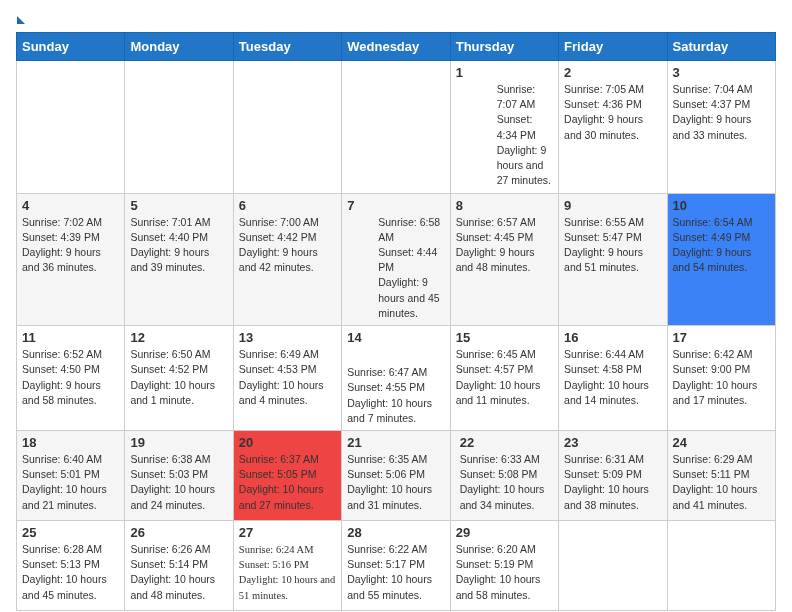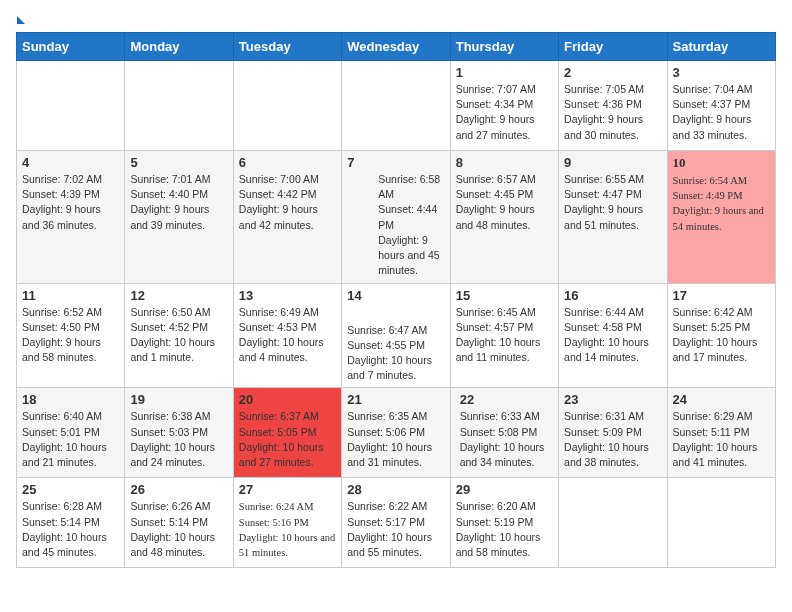--- a/index.html
+++ b/index.html
@@ -115,21 +115,21 @@
       </tr>
   </thead>
   <tbody id="calendar-body">
   <tr>
         <td class="empty-cell"></td>
         <td class="empty-cell"></td>
         <td class="empty-cell"></td>
         <td class="empty-cell"></td>
         <td>
           <span class="day-number">1</span>
-          <div class="day-info" style="white-space: pre-line;">Sunrise: 7:07 AM
+          <div class="day-info" style="white-space: pre-line; margin-left: 41px;">Sunrise: 7:07 AM
 Sunset: 4:34 PM
 Daylight: 9 hours and 27 minutes.</div>
         </td>
         <td>
           <span class="day-number">2</span>
           <div class="day-info" style="white-space: pre-line;">Sunrise: 7:05 AM
 Sunset: 4:36 PM
 Daylight: 9 hours and 30 minutes.</div>
         </td>
         <td>
@@ -166,24 +166,24 @@
         </td>
         <td style="background: rgb(245, 245, 245);">
           <span class="day-number">8</span>
           <div class="day-info" style="white-space: pre-line;">Sunrise: 6:57 AM
 Sunset: 4:45 PM
 Daylight: 9 hours and 48 minutes.</div>
         </td>
         <td style="background: rgb(245, 245, 245);">
           <span class="day-number">9</span>
           <div class="day-info" style="white-space: pre-line;">Sunrise: 6:55 AM
-Sunset: 4:47 PM
+Sunset: 5:47 PM
 Daylight: 9 hours and 51 minutes.</div>
         </td>
-        <td style="background: #fca5a5; font-family: Liberation Serif, serif;">
+        <td style="background: #3b82f6;">
           <span class="day-number">10</span>
           <div class="day-info" style="white-space: pre-line;">Sunrise: 6:54 AM
 Sunset: 4:49 PM
 Daylight: 9 hours and 54 minutes.</div>
         </td>
       </tr>
       <tr>
         <td>
           <span class="day-number">11</span>
           <div class="day-info" style="white-space: pre-line;">Sunrise: 6:52 AM
@@ -216,21 +216,21 @@
         </td>
         <td>
           <span class="day-number">16</span>
           <div class="day-info" style="white-space: pre-line;">Sunrise: 6:44 AM
 Sunset: 4:58 PM
 Daylight: 10 hours and 14 minutes.</div>
         </td>
         <td>
           <span class="day-number">17</span>
           <div class="day-info" style="white-space: pre-line;">Sunrise: 6:42 AM
-Sunset: 5:25 PM
+Sunset: 9:00 PM
 Daylight: 10 hours and 17 minutes.</div>
         </td>
       </tr>
       <tr>
         <td style="background: rgb(245, 245, 245);">
           <span class="day-number">18</span>
           <div class="day-info" style="white-space: pre-line;">Sunrise: 6:40 AM
 Sunset: 5:01 PM
 Daylight: 10 hours and 21 minutes.</div>
         </td>
@@ -268,21 +268,21 @@
           <span class="day-number">24</span>
           <div class="day-info" style="white-space: pre-line;">Sunrise: 6:29 AM
 Sunset: 5:11 PM
 Daylight: 10 hours and 41 minutes.</div>
         </td>
       </tr>
       <tr>
         <td>
           <span class="day-number">25</span>
           <div class="day-info" style="white-space: pre-line;">Sunrise: 6:28 AM
-Sunset: 5:14 PM
+Sunset: 5:13 PM
 Daylight: 10 hours and 45 minutes.</div>
         </td>
         <td>
           <span class="day-number">26</span>
           <div class="day-info" style="white-space: pre-line;">Sunrise: 6:26 AM
 Sunset: 5:14 PM
 Daylight: 10 hours and 48 minutes.</div>
         </td>
         <td>
           <span class="day-number">27</span>

